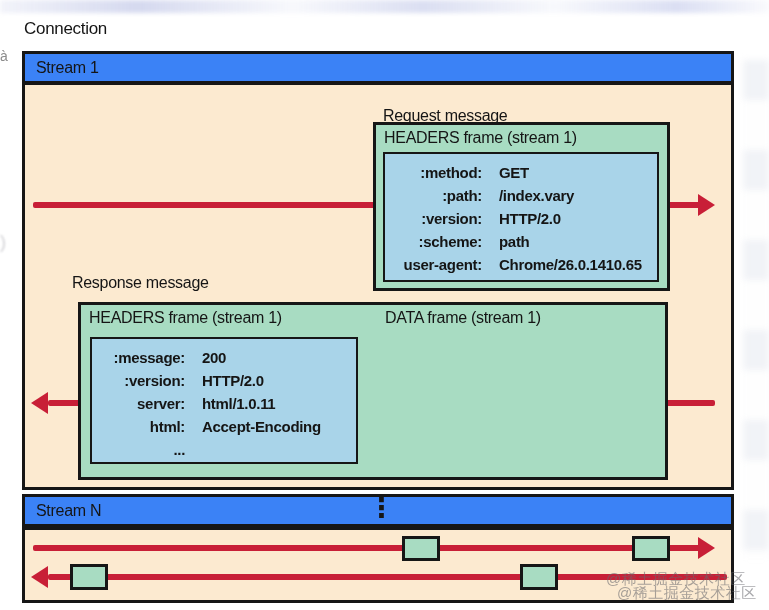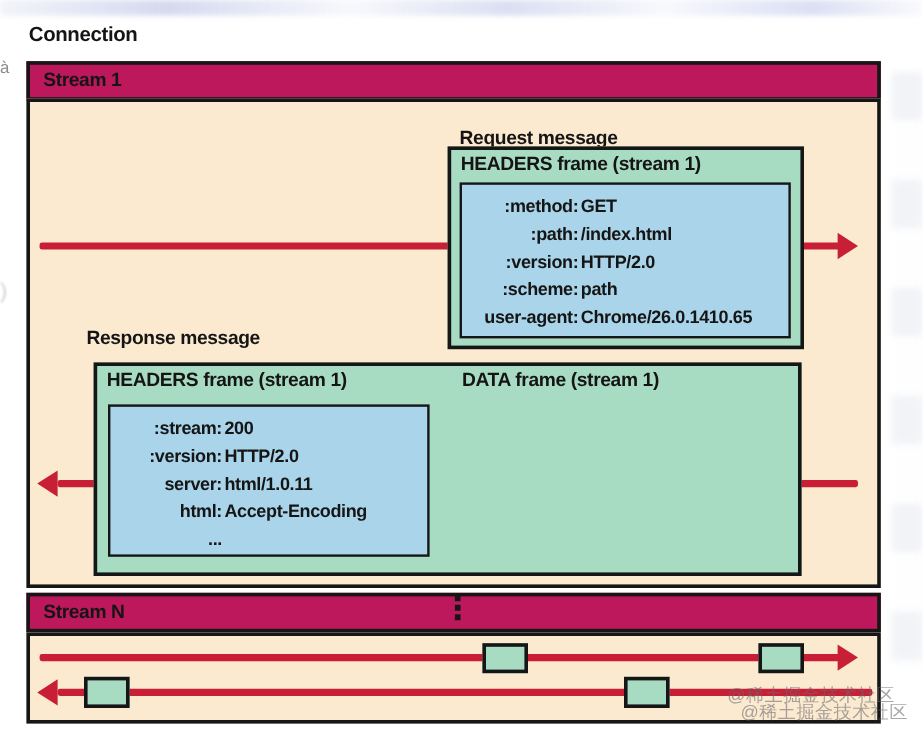--- a/index.html
+++ b/index.html
@@ -19,29 +19,29 @@
     filter:blur(2px);
   }
   .bleed-right {
     position:absolute; right:0; top:60px; width:26px; height:500px;
     background:repeating-linear-gradient(180deg, rgba(210,215,228,.30) 0 40px, rgba(245,246,250,.10) 40px 90px);
     filter:blur(3px);
   }
   .bleed-glyph { position:absolute; left:0; top:48px; font-size:14px; color:#8b8b8b; }
   .bleed-glyph2 { position:absolute; left:0; top:232px; font-size:18px; color:rgba(150,150,160,.45); filter:blur(1px); }
 
-  .lbl { font-weight:bold; letter-spacing:-0.3px; }
+  .lbl { font-weight:normal; letter-spacing:-0.3px; }
 
   
   .connection-label { position:absolute; left:24px; top:19px; font-size:17px; }
 
   
   .bar {
     position:absolute; left:22px; width:712px; height:33px;
-    background:#be185d; border:3px solid #161616; box-sizing:border-box;
+    background:#3b82f6; border:3px solid #161616; box-sizing:border-box;
     display:flex; align-items:center; padding-left:11px; font-size:16px;
   }
   .bar.stream1 { top:51px; }
   .bar.streamN { top:494px; }
 
   
   .panel {
     position:absolute; left:22px; width:712px;
     background:#fcead0; border:3px solid #161616; box-sizing:border-box; z-index:0;
   }
@@ -70,21 +70,21 @@
     box-sizing:border-box; z-index:2;
   }
   .frame-title { position:absolute; font-size:16px; z-index:3; }
 
   
   .inner {
     position:absolute; background:#a9d4e9; border:2px solid #161616;
     box-sizing:border-box; z-index:3;
   }
   .kvgrid {
-    display:grid; column-gap:2px; padding-top:7px;
+    display:grid; column-gap:17px; padding-top:7px;
     font-size:15px; font-weight:bold; letter-spacing:-0.3px; line-height:23px;
   }
   .kvgrid .k { text-align:right; white-space:nowrap; }
   .kvgrid .v { text-align:left;  white-space:nowrap; }
   .kv-req  { grid-template-columns:97px 1fr; }
   .kv-resp { grid-template-columns:93px 1fr; }
 
   .payload-box { display:flex; align-items:center; justify-content:center;
                  font-size:16px; font-weight:bold; letter-spacing:-0.3px; }
 
@@ -125,41 +125,41 @@
   <div class="rhead-right" style="left:698px; top:194px;"></div>
 
   <div class="msg-label lbl" style="left:383px; top:93px;margin-top:14px;">Request message</div>
   <div class="frame" style="left:373px; top:122px; width:297px; height:169px;"></div>
   <div class="frame-title lbl" style="left:384px; top:129px;">HEADERS frame (stream 1)</div>
   <div class="inner" style="left:383px; top:152px; width:276px; height:130px;">
     <div class="kvgrid kv-req">
       <span class="k">:method:</span>
       <span class="v">GET</span>
       <span class="k">:path:</span>
-      <span class="v">/index.html</span>
+      <span class="v">/index.vary</span>
       <span class="k">:version:</span>
       <span class="v">HTTP/2.0</span>
       <span class="k">:scheme:</span>
       <span class="v">path</span>
       <span class="k">user-agent:</span>
       <span class="v">Chrome/26.0.1410.65</span>
     </div>
   </div>
 
   <div class="rline" style="left:48px; top:400px; width:667px;"></div>
   <div class="rhead-left" style="left:31px; top:392px;"></div>
 
   <div class="msg-label lbl" style="left:72px; top:274px;">Response message</div>
   <div class="frame" style="left:78px; top:302px; width:590px; height:178px;"></div>
   <div class="frame-title lbl" style="left:89px; top:309px;">HEADERS frame (stream 1)</div>
   <div class="frame-title lbl" style="left:385px; top:309px;">DATA frame (stream 1)</div>
 
   <div class="inner" style="left:90px; top:337px; width:268px; height:127px;">
     <div class="kvgrid kv-resp">
-      <span class="k">:stream:</span>
+      <span class="k">:message:</span>
       <span class="v">200</span>
       <span class="k">:version:</span>
       <span class="v">HTTP/2.0</span>
       <span class="k">server:</span>
       <span class="v">html/1.0.11</span>
       <span class="k">html:</span>
       <span class="v">Accept-Encoding</span>
       <span class="k">...</span>
       <span class="v"></span>
     </div>

